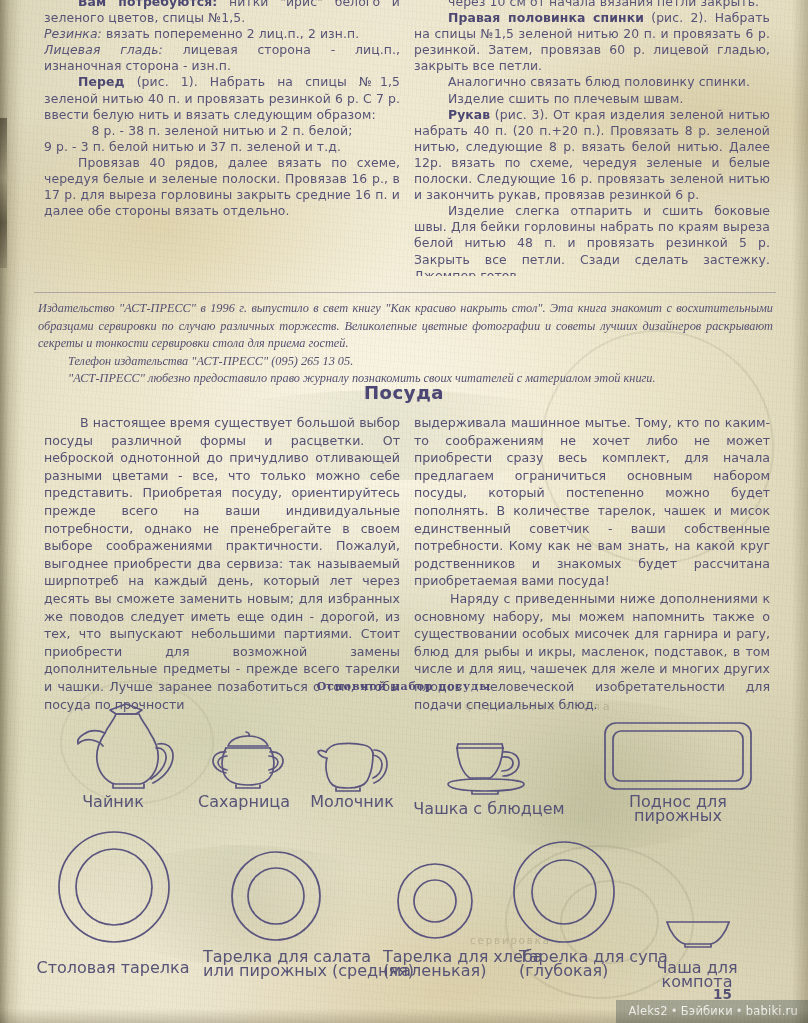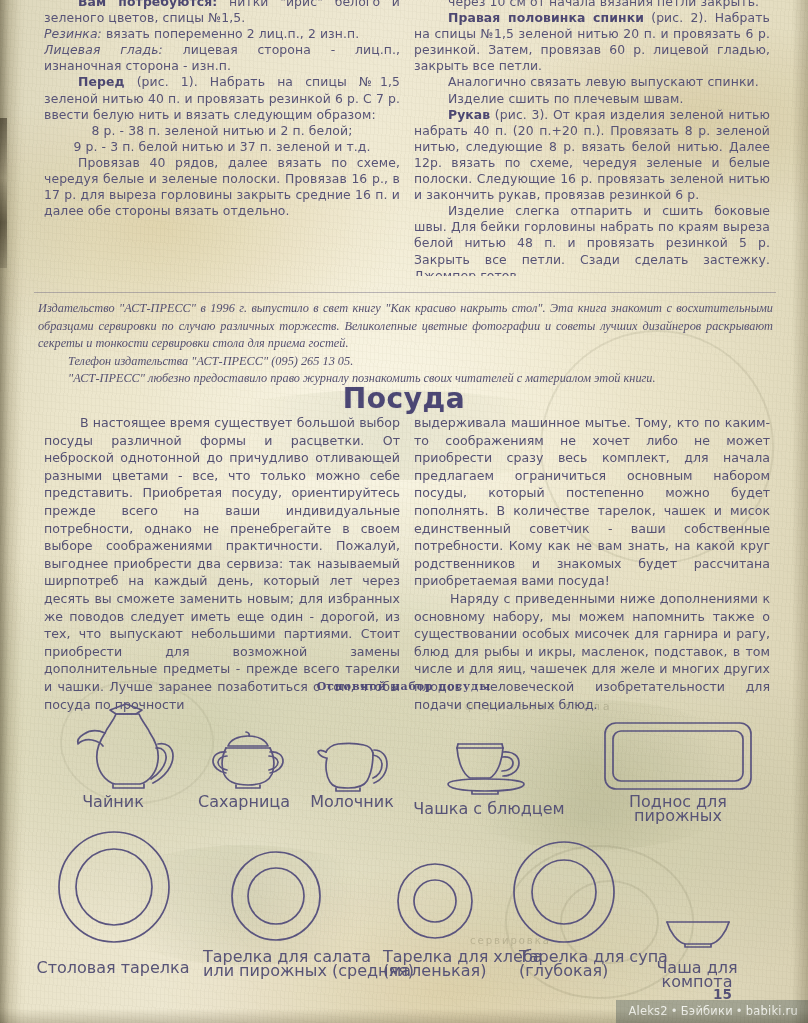--- a/index.html
+++ b/index.html
@@ -136,21 +136,21 @@
     background: rgba(110,104,130,0.45);
   }
 
   
   .section-title {
     position: absolute;
     width: 100%;
     text-align: center;
     font-family: "DejaVu Sans", sans-serif;
     font-weight: bold;
-    font-size: 28px;
+    font-size: 18px;
     letter-spacing: 0.6px;
     color: #4c4775;
     text-shadow: 0 0 1px rgba(90,85,120,0.35);
   }
 
   
   .article {
     font-family: "DejaVu Sans", sans-serif;
     font-size: 12.6px;
     line-height: 17.6px;
@@ -249,28 +249,28 @@
   <div class="ghost-text" style="left:470px; top:935px; font-size:10px; letter-spacing:2px;">сервировка</div>
 
   <div class="layer">
 
     <div class="col knit clip-top" style="left:44px; top:-6px; width:356px; height:282px;">
       <p class="ind"><b>Вам потребуются:</b> нитки "ирис" белого и зеленого цветов, спицы №1,5.</p>
       <p><i>Резинка:</i> вязать попеременно 2 лиц.п., 2 изн.п.</p>
       <p><i>Лицевая гладь:</i> лицевая сторона - лиц.п., изнаночная сторона - изн.п.</p>
       <p class="ind"><b>Перед</b> (рис. 1). Набрать на спицы №1,5 зеленой нитью 40 п. и провязать резинкой 6 р. С 7 р. ввести белую нить и вязать следующим образом:</p>
       <p style="text-align:center;">8 р. - 38 п. зеленой нитью и 2 п. белой;</p>
-      <p style="text-align:center;">9 р. - 3 п. белой нитью и 37 п. зеленой и т.д.</p>
+      <p style="">9 р. - 3 п. белой нитью и 37 п. зеленой и т.д.</p>
       <p class="ind">Провязав 40 рядов, далее вязать по схеме, чередуя белые и зеленые полоски. Провязав 16 р., в 17 р. для выреза горловины закрыть средние 16 п. и далее обе стороны вязать отдельно.</p>
     </div>
 
     <div class="col knit clip-top" style="left:414px; top:-6px; width:356px; height:282px;">
       <p class="ind">через 10 см от начала вязания петли закрыть.</p>
       <p class="ind"><b>Правая половинка спинки</b> (рис. 2). Набрать на спицы №1,5 зеленой нитью 20 п. и провязать 6 р. резинкой. Затем, провязав 60 р. лицевой гладью, закрыть все петли.</p>
-      <p class="ind">Аналогично связать левую выпускают спинки.</p>
+      <p class="ind">Аналогично связать блюд половинку спинки.</p>
       <p class="ind">Изделие сшить по плечевым швам.</p>
       <p class="ind"><b>Рукав</b> (рис. 3). От края изделия зеленой нитью набрать 40 п. (20 п.+20 п.). Провязать 8 р. зеленой нитью, следующие 8 р. вязать белой нитью. Далее 12р. вязать по схеме, чередуя зеленые и белые полоски. Следующие 16 р. провязать зеленой нитью и закончить рукав, провязав резинкой 6 р.</p>
       <p class="ind">Изделие слегка отпарить и сшить боковые швы. Для бейки горловины набрать по краям выреза белой нитью 48 п. и провязать резинкой 5 р. Закрыть все петли. Сзади сделать застежку. Джемпер готов.</p>
     </div>
   </div>
 
   <div class="rule" style="left:34px; top:292px; width:742px;"></div>
 
   <div class="col advert" style="left:38px; top:300px; width:735px;">
     <p>Издательство "АСТ-ПРЕСС" в 1996 г. выпустило в свет книгу "Как красиво накрыть стол". Эта книга знакомит с восхитительными образцами сервировки по случаю различных торжеств. Великолепные цветные фотографии и советы лучших дизайнеров раскрывают секреты и тонкости сервировки стола для приема гостей.</p>

